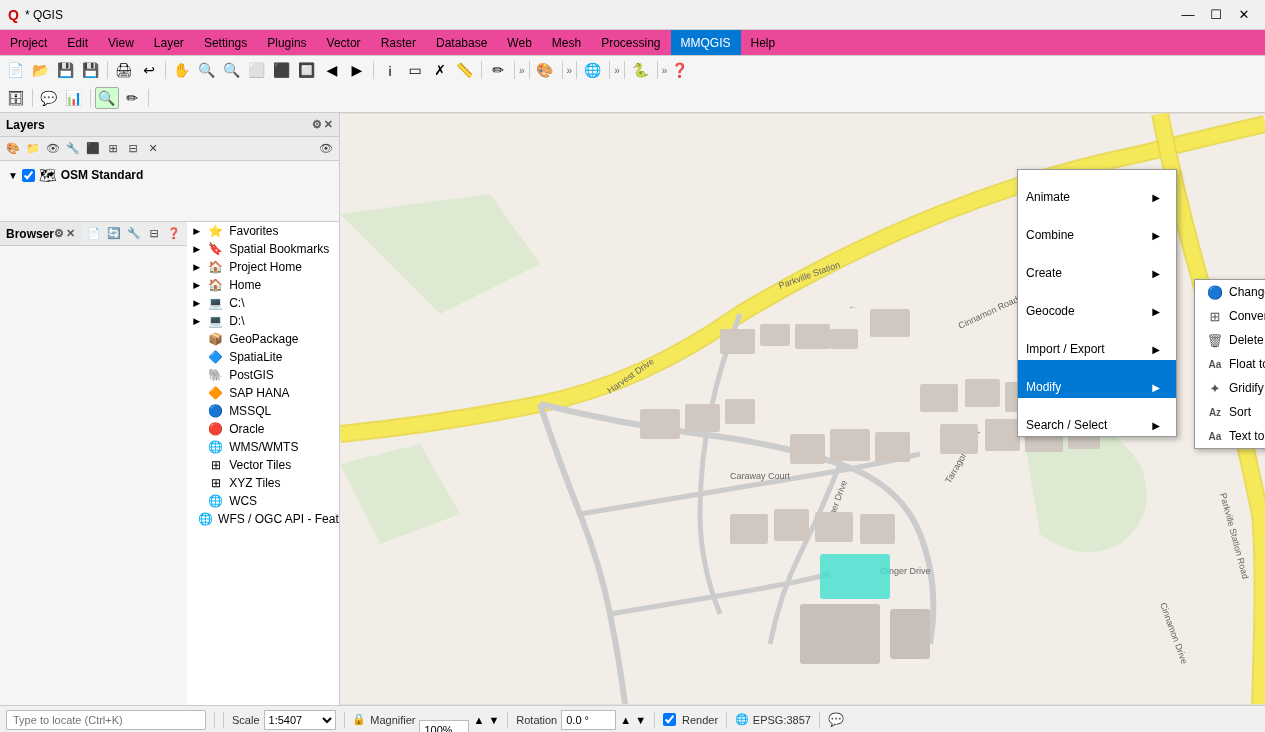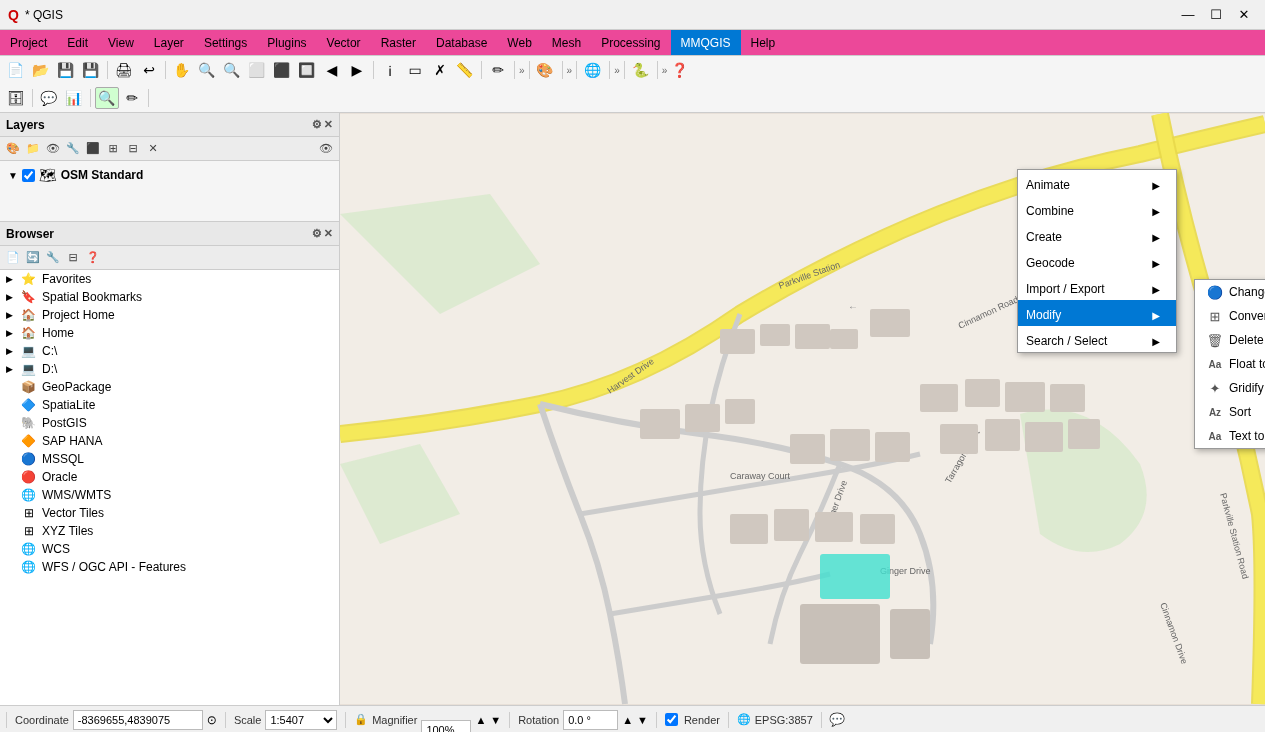--- a/index.html
+++ b/index.html
@@ -121,21 +121,21 @@
     .layer-arrow { font-size: 10px; cursor: pointer; }
     .layer-check { cursor: pointer; }
     .layer-icon { font-size: 14px; }
     .layer-name { font-weight: bold; font-size: 12px; }
 
     
     #browser-panel {
       flex: 1;
       overflow: hidden;
       display: flex;
-      flex-direction: column;
+      flex-direction: row;
       justify-content: center;
     }
     #browser-toolbar {
       height: 24px;
       background: #ececec;
       display: flex;
       align-items: center;
       padding: 0 4px;
       gap: 2px;
       border-bottom: 1px solid #ccc;
@@ -177,21 +177,21 @@
       background: white;
       border: 1px solid #999;
       box-shadow: 2px 2px 6px rgba(0,0,0,0.3);
       min-width: 160px;
       z-index: 100;
     }
     .dropdown-item {
       display: flex;
       align-items: center;
       justify-content: space-between;
-      padding: 8px 16px 4px 8px;
+      padding: 20px 16px 4px 8px;
       cursor: pointer;
       font-size: 12px;
       white-space: nowrap;
     }
     .dropdown-item.active-item { background: #0078d4; color: white; }
     .dropdown-arrow { font-size: 10px; margin-left: 20px; }
 
     
     #modify-submenu {
       position: absolute;
@@ -617,26 +617,22 @@
         <span class="submenu-icon" style="font-size:10px;font-weight:bold;color:#555;">Aa</span>
         <span>Text to Float</span>
       </div>
     </div>
 
   </div>
 
 </div>
 
 <div id="statusbar">
+  <input type="text" id="locate-input" placeholder="Type to locate (Ctrl+K)" style="">
   <div class="status-sep"></div>
-  <div class="status-section">
-    <span class="status-label">Coordinate</span>
-    <input type="text" class="status-input" style="width: 130px;" value="-8369655,4839075">
-    <span style="font-size:12px;">⊙</span>
-  </div>
   <div class="status-sep"></div>
   <div class="status-section">
     <span class="status-label">Scale</span>
     <select class="status-dropdown" style="width:72px;">
       <option>1:5407</option>
     </select>
   </div>
   <div class="status-sep"></div>
   <div class="status-section">
     <span>🔒</span>

